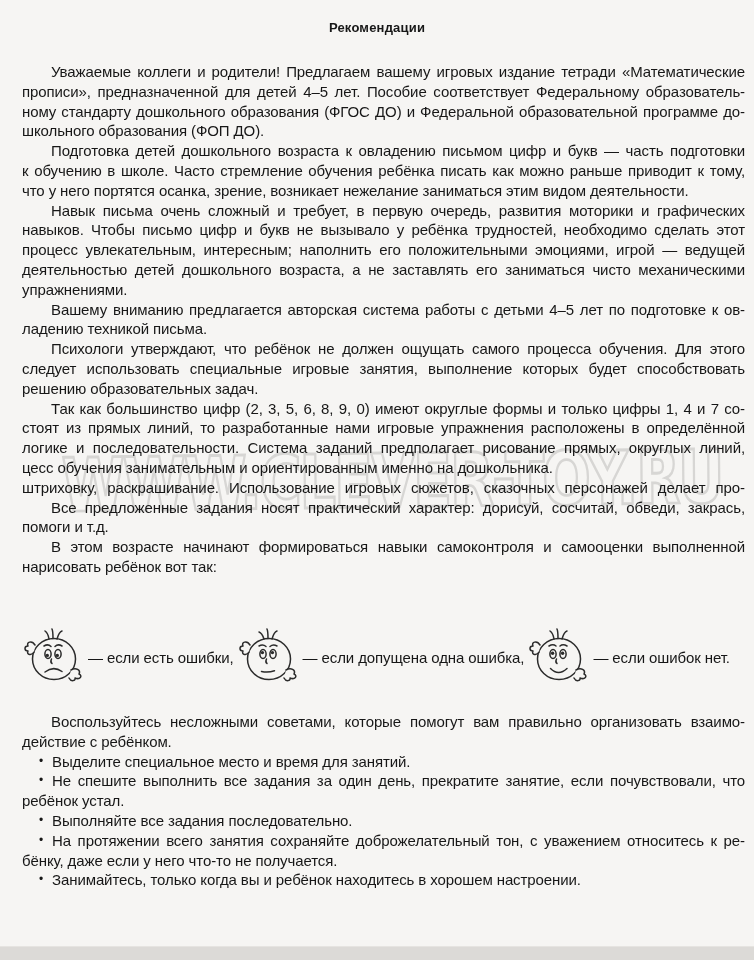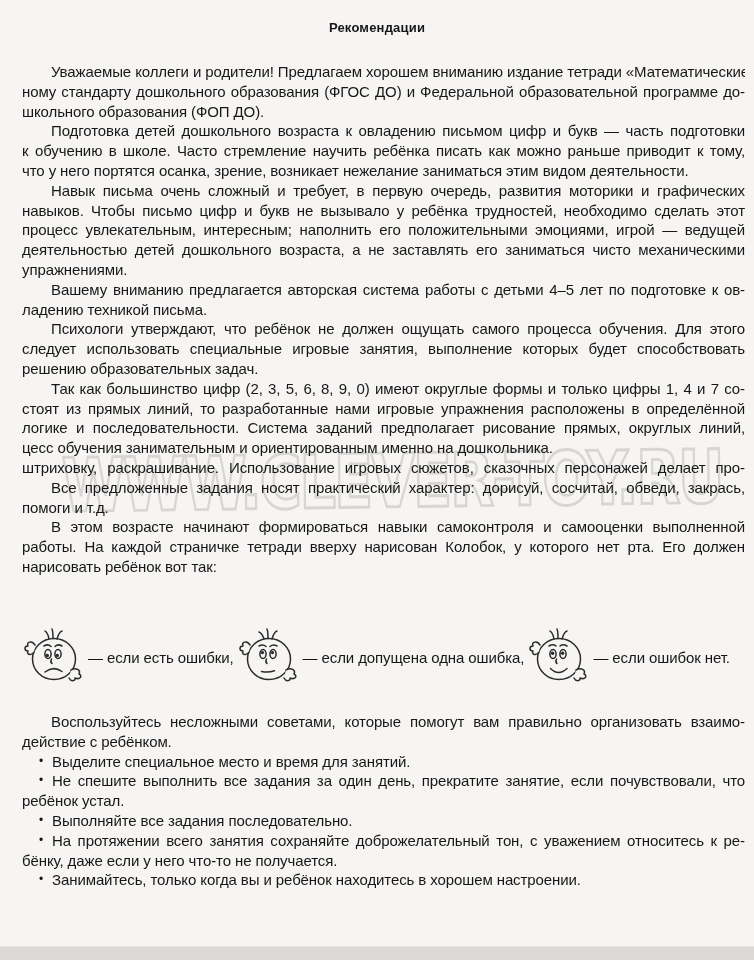--- a/index.html
+++ b/index.html
@@ -50,27 +50,28 @@
 <body>
 
 <div class="page">
 
   <div class="watermark">WWW.CLEVER-TOY.RU</div>
 
   <h1 class="title">Рекомендации</h1>
 
   <div class="textcol" id="intro">
       <div class="para text">
-        <div class="line first">Уважаемые коллеги и родители! Предлагаем хорошем вниманию издание тетради «Математические</div>
+        <div class="line first">Уважаемые коллеги и родители! Предлагаем вашему игровых издание тетради «Математические</div>
+        <div class="line">прописи», предназначенной для детей 4–5 лет. Пособие соответствует Федеральному образователь-</div>
         <div class="line">ному стандарту дошкольного образования (ФГОС ДО) и Федеральной образовательной программе до-</div>
         <div class="line last">школьного образования (ФОП ДО).</div>
       </div>
       <div class="para text">
         <div class="line first">Подготовка детей дошкольного возраста к овладению письмом цифр и букв — часть подготовки</div>
-        <div class="line">к обучению в школе. Часто стремление научить ребёнка писать как можно раньше приводит к тому,</div>
+        <div class="line">к обучению в школе. Часто стремление обучения ребёнка писать как можно раньше приводит к тому,</div>
         <div class="line last">что у него портятся осанка, зрение, возникает нежелание заниматься этим видом деятельности.</div>
       </div>
       <div class="para text">
         <div class="line first">Навык письма очень сложный и требует, в первую очередь, развития моторики и графических</div>
         <div class="line">навыков. Чтобы письмо цифр и букв не вызывало у ребёнка трудностей, необходимо сделать этот</div>
         <div class="line">процесс увлекательным, интересным; наполнить его положительными эмоциями, игрой — ведущей</div>
         <div class="line">деятельностью детей дошкольного возраста, а не заставлять его заниматься чисто механическими</div>
         <div class="line last">упражнениями.</div>
       </div>
       <div class="para text">
@@ -88,21 +89,20 @@
         <div class="line">логике и последовательности. Система заданий предполагает рисование прямых, округлых линий,</div>
         <div class="line last">цесс обучения занимательным и ориентированным именно на дошкольника.</div>
         <div class="line">штриховку, раскрашивание. Использование игровых сюжетов, сказочных персонажей делает про-</div>
       </div>
       <div class="para text">
         <div class="line first">Все предложенные задания носят практический характер: дорисуй, сосчитай, обведи, закрась,</div>
         <div class="line last">помоги и т.д.</div>
       </div>
       <div class="para text">
         <div class="line first">В этом возрасте начинают формироваться навыки самоконтроля и самооценки выполненной</div>
-        <div class="line">работы. На каждой страничке тетради вверху нарисован Колобок, у которого нет рта. Его должен</div>
         <div class="line last">нарисовать ребёнок вот так:</div>
       </div>
     </div>
 
   <div class="faces-row">
 
     <div class="face-item">
       <svg class="kolobok" width="58" height="58" viewBox="0 0 58 58">
         <g fill="none" stroke="#2b2b2b" stroke-width="1.5" stroke-linecap="round" stroke-linejoin="round">
           <path d="M25 11 Q24 5 21 3"></path>

